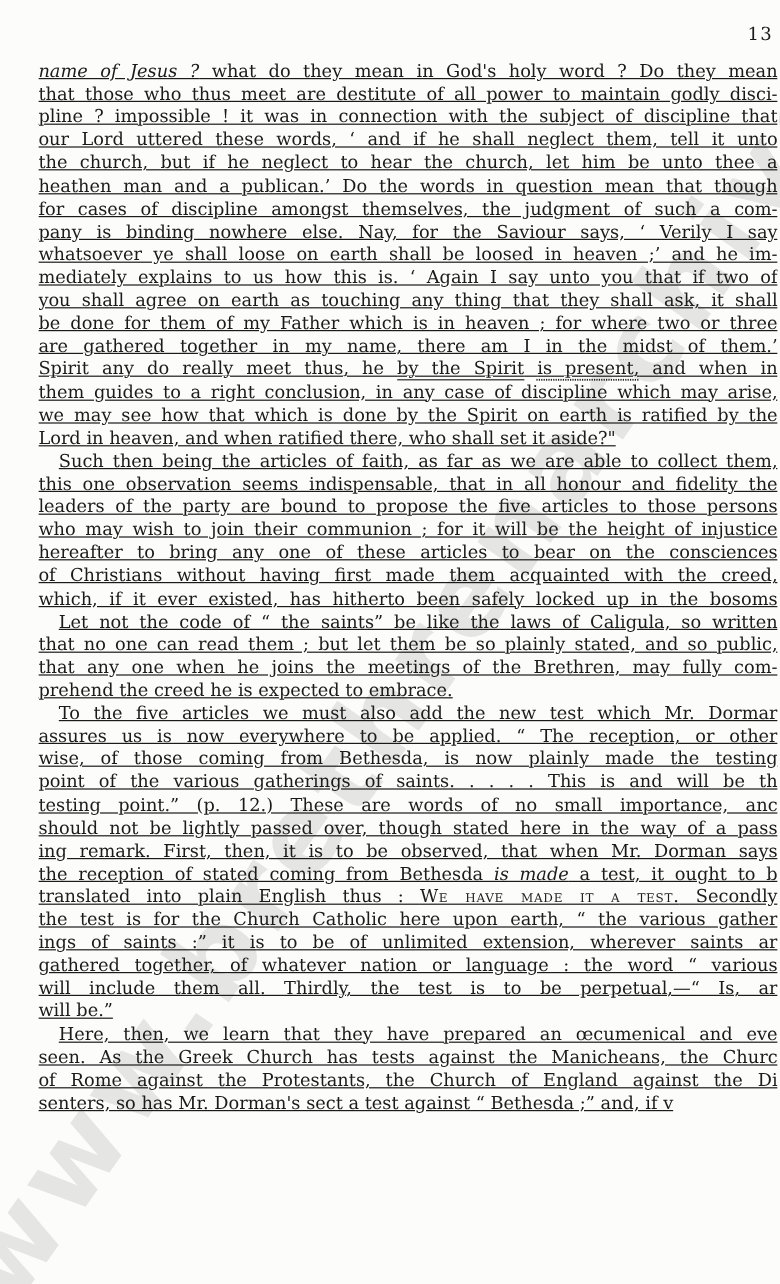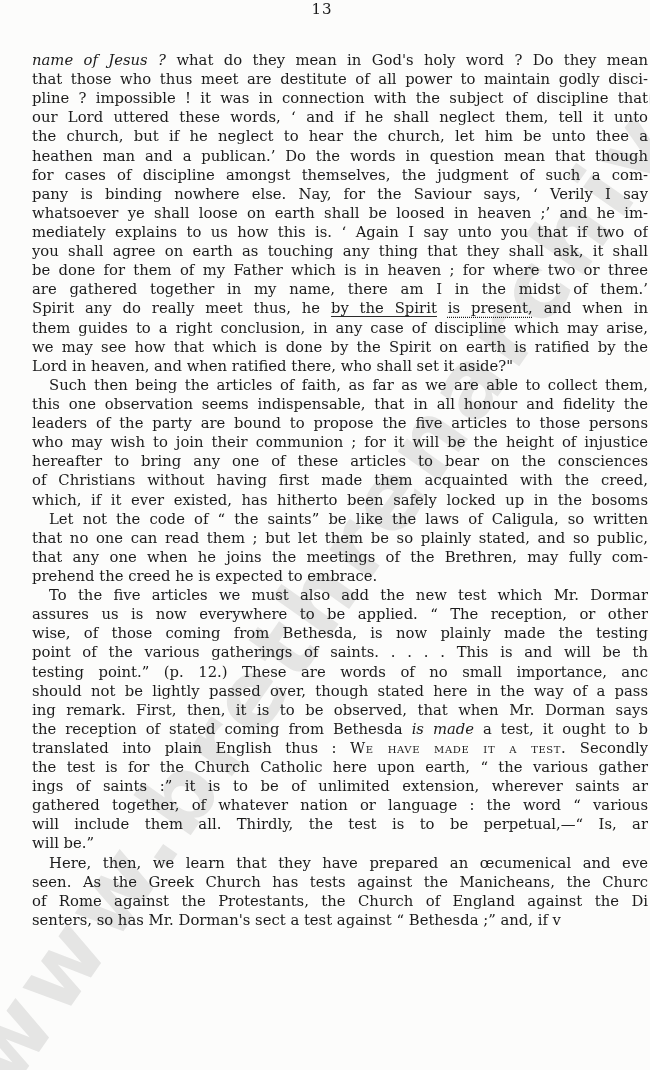--- a/index.html
+++ b/index.html
@@ -9,26 +9,26 @@
     font-family:"DejaVu Serif", serif; color:#1b1b1b;
   }
   .watermark {
     position:absolute; left:-60px; top:1045px;
     transform-origin:0 0; transform:rotate(-55deg);
     font-family:"DejaVu Sans", sans-serif; font-weight:bold;
     font-size:92px; letter-spacing:6px; white-space:nowrap;
     color:rgba(110,110,110,0.16); pointer-events:none;
   }
   .page-number {
-    position:absolute; top:0; left:0; width:644px;
-    text-align:center; font-size:15px; letter-spacing:1px;
+    position:absolute; top:19px; left:0; width:644px;
+    text-align:right; font-size:15px; letter-spacing:1px;
   }
   .text-block {
     position:absolute; left:32px; top:50px; width:616px;
-    font-size:14.8px; line-height:19.12px;
+    font-size:14.8px; line-height:19.12px;text-decoration:underline;
   }
   .paragraph { margin:0; }
   .line {
     text-align:justify; text-align-last:justify;
     height:19.12px; overflow:hidden; white-space:normal;
   }
   .line.last { text-align-last:left; }
   .line.indent { text-indent:17px; }
   .s-i  { font-style:italic; }
   .s-sc { font-variant:small-caps; letter-spacing:0.6px; }

